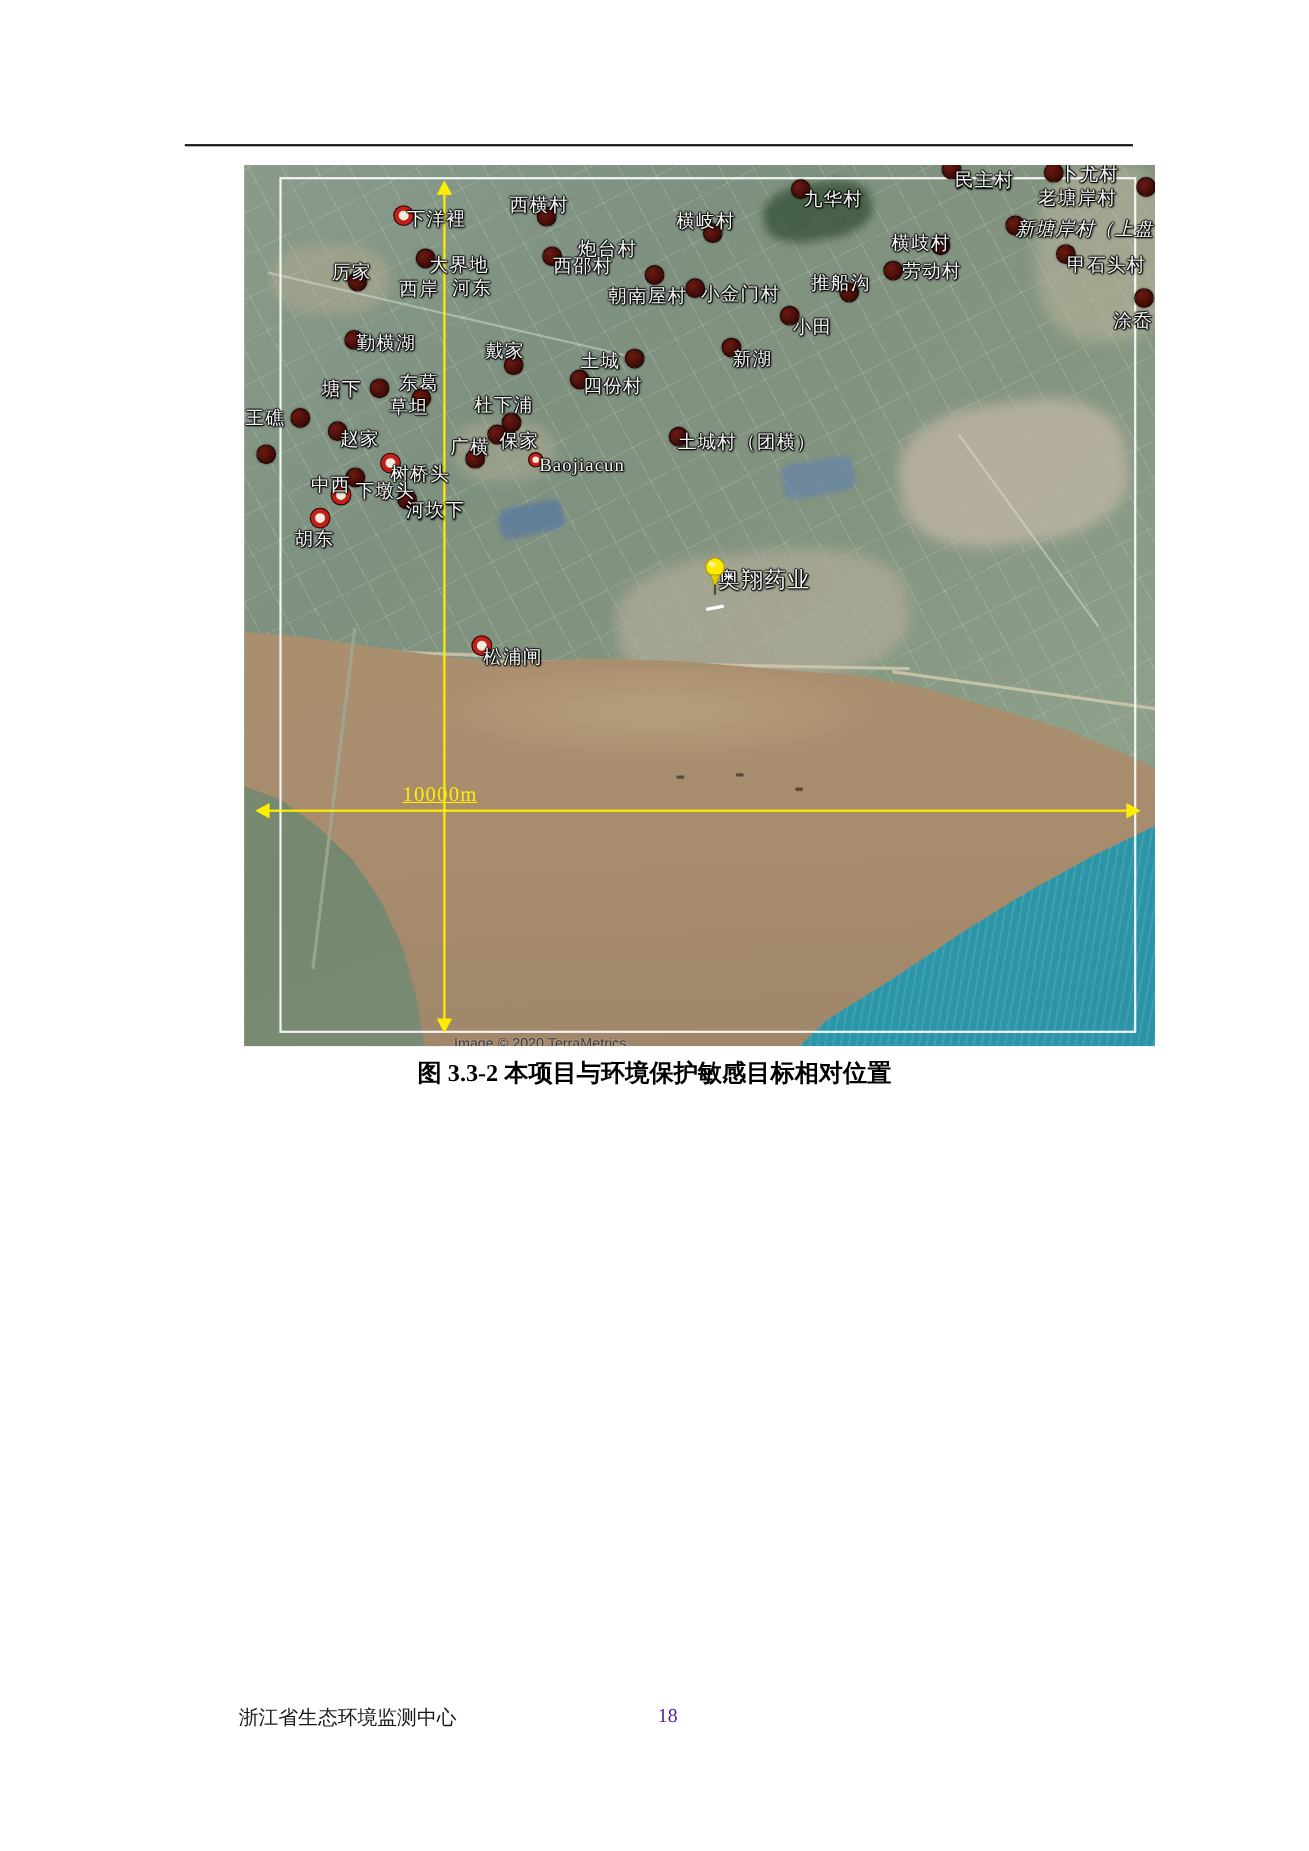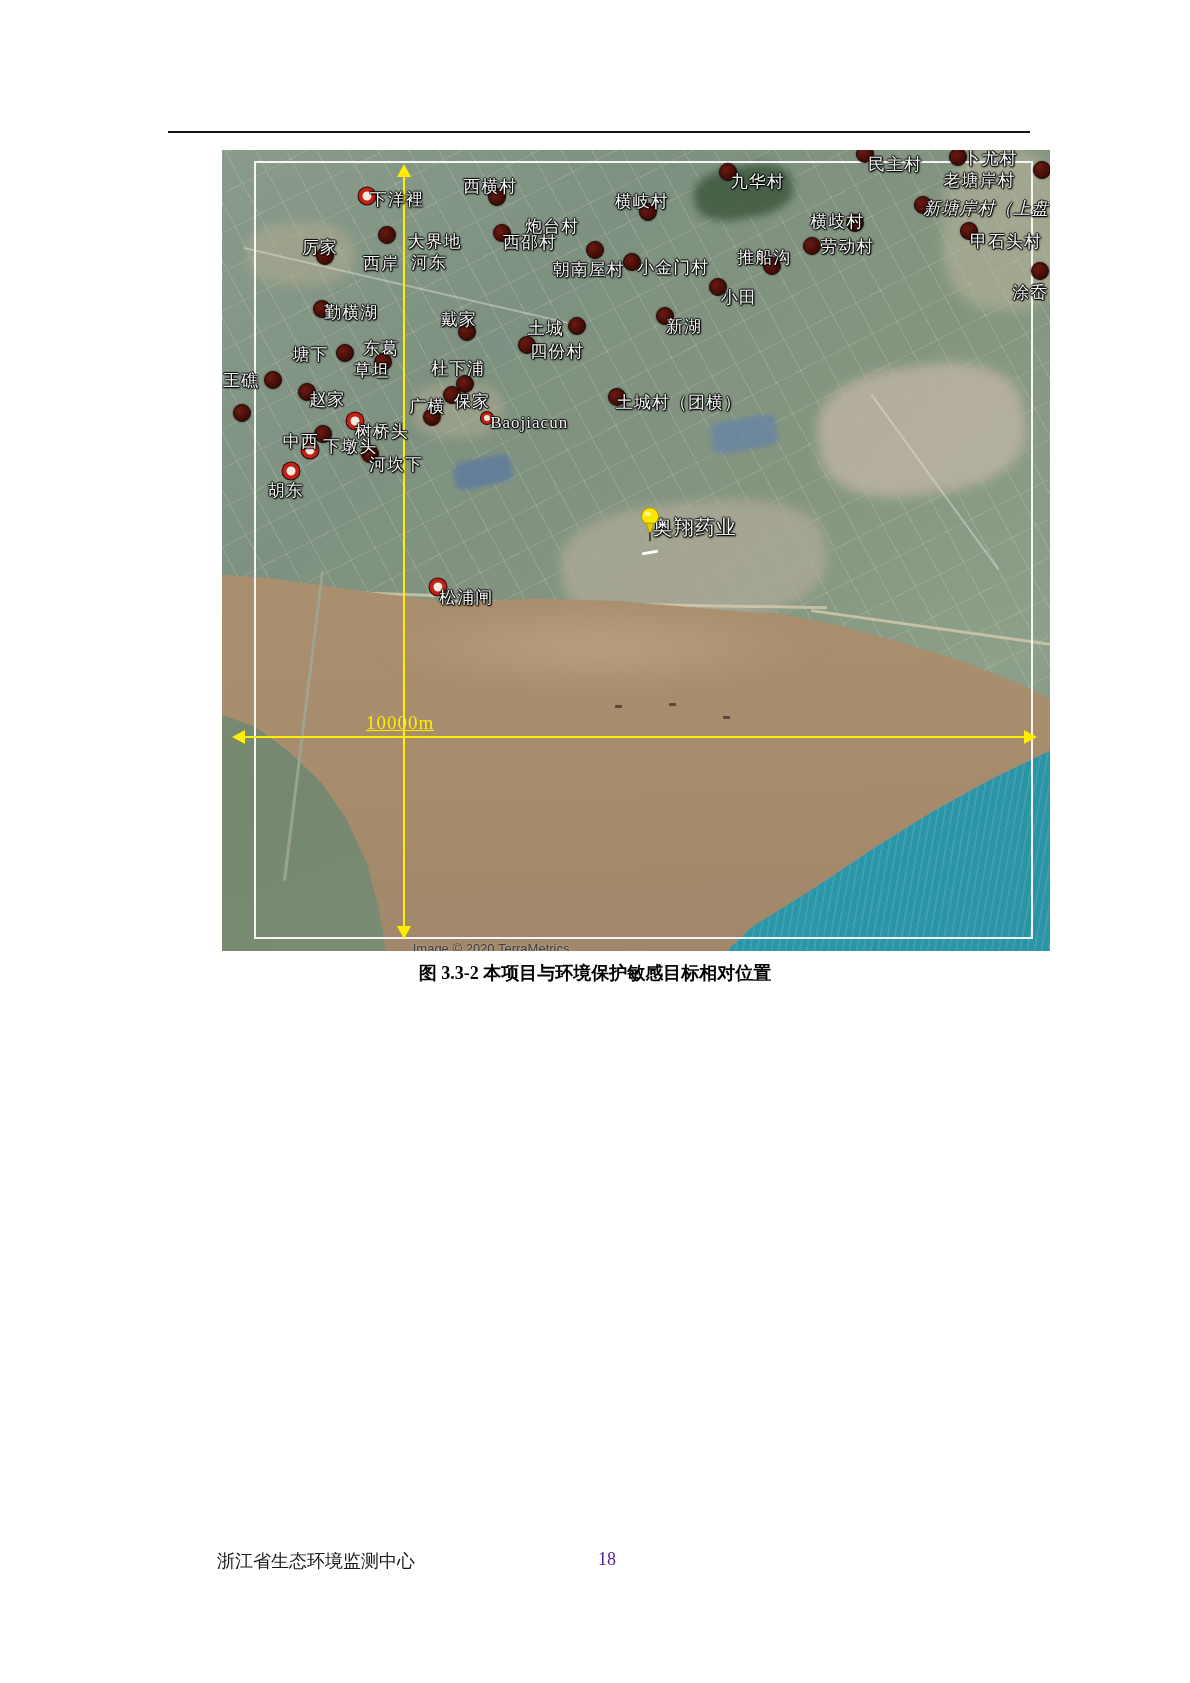--- a/index.html
+++ b/index.html
@@ -72,21 +72,21 @@
       color:#f5f5f5;font-size:17px;letter-spacing:1px;
       text-shadow:-1px 0 1px #000,1px 0 1px #000,0 -1px 1px #000,0 1px 1px #000,1px 1px 2px #000;}
   .pin{position:absolute;left:51.7%;top:47.7%;transform:translate(-50%,-62%);}
   .white-dash{position:absolute;left:50.7%;top:50.1%;width:16px;height:3px;background:#fff;transform:rotate(-10deg);}
   .attribution{position:absolute;left:32.5%;top:98.8%;transform:translateX(-50%);
       color:#3a3a3a;font-size:13px;font-family:"Liberation Sans","DejaVu Sans",sans-serif;
       text-shadow:0 0 2px rgba(255,255,255,.5);}
 
   
   .caption{position:absolute;left:0;top:961px;width:1190px;text-align:center;
-      font-size:18px;font-weight:bold;color:#000;}
+      font-size:22px;font-weight:bold;color:#000;}
   .footer-left{position:absolute;left:217px;top:1549px;font-size:18px;color:#161616;}
   .footer-page{position:absolute;left:607px;top:1549px;transform:translateX(-50%);font-size:18px;color:#4c1d95;}
 </style>
 </head>
 <body>
 
 <div class="hdr">
 </div>
 <div class="hdr-rule"></div>
 
@@ -172,21 +172,21 @@
       <div class="map-label" style="left: 81.3%; top: 1.7%;">民主村</div>
       <div class="map-label" style="left: 92.8%; top: 1%;">卜尤村</div>
       <div class="map-label" style="left: 91.5%; top: 3.7%;">老塘岸村</div>
       <div class="map-label" style="left: 92.3%; top: 7.2%; font-style: italic;">新塘岸村（上盘</div>
       <div class="map-label" style="left: 94.7%; top: 11.4%;">甲石头村</div>
       <div class="map-label" style="left: 97.6%; top: 17.7%;">涂岙</div>
       <div class="map-label" style="left: 74.3%; top: 8.9%;">横歧村</div>
       <div class="map-label" style="left: 75.5%; top: 12%;">劳动村</div>
       <div class="map-label" style="left: 65.5%; top: 13.4%;">推船沟</div>
       <div class="map-label" style="left: 11.8%; top: 12.1%;">厉家</div>
-      <div class="map-label" style="left: 23.6%; top: 11.4%; margin-left: 17px;">大界地</div>
+      <div class="map-label" style="left: 23.6%; top: 11.4%;">大界地</div>
       <div class="map-label" style="left: 19.2%; top: 14.1%;">西岸</div>
       <div class="map-label" style="left: 25%; top: 14%; font-family: Liberation Serif, serif;">河东</div>
       <div class="map-label" style="left: 39.9%; top: 9.5%;">炮台村</div>
       <div class="map-label" style="left: 37.2%; top: 11.5%;">西邵村</div>
       <div class="map-label" style="left: 44.3%; top: 14.9%;">朝南屋村</div>
       <div class="map-label" style="left: 54.5%; top: 14.6%;">小金门村</div>
       <div class="map-label" style="left: 62.4%; top: 18.3%;">小田</div>
       <div class="map-label" style="left: 55.8%; top: 22%;">新湖</div>
       <div class="map-label" style="left: 15.6%; top: 20.2%;">勤横湖</div>
       <div class="map-label" style="left: 28.6%; top: 21.1%;">戴家</div>

